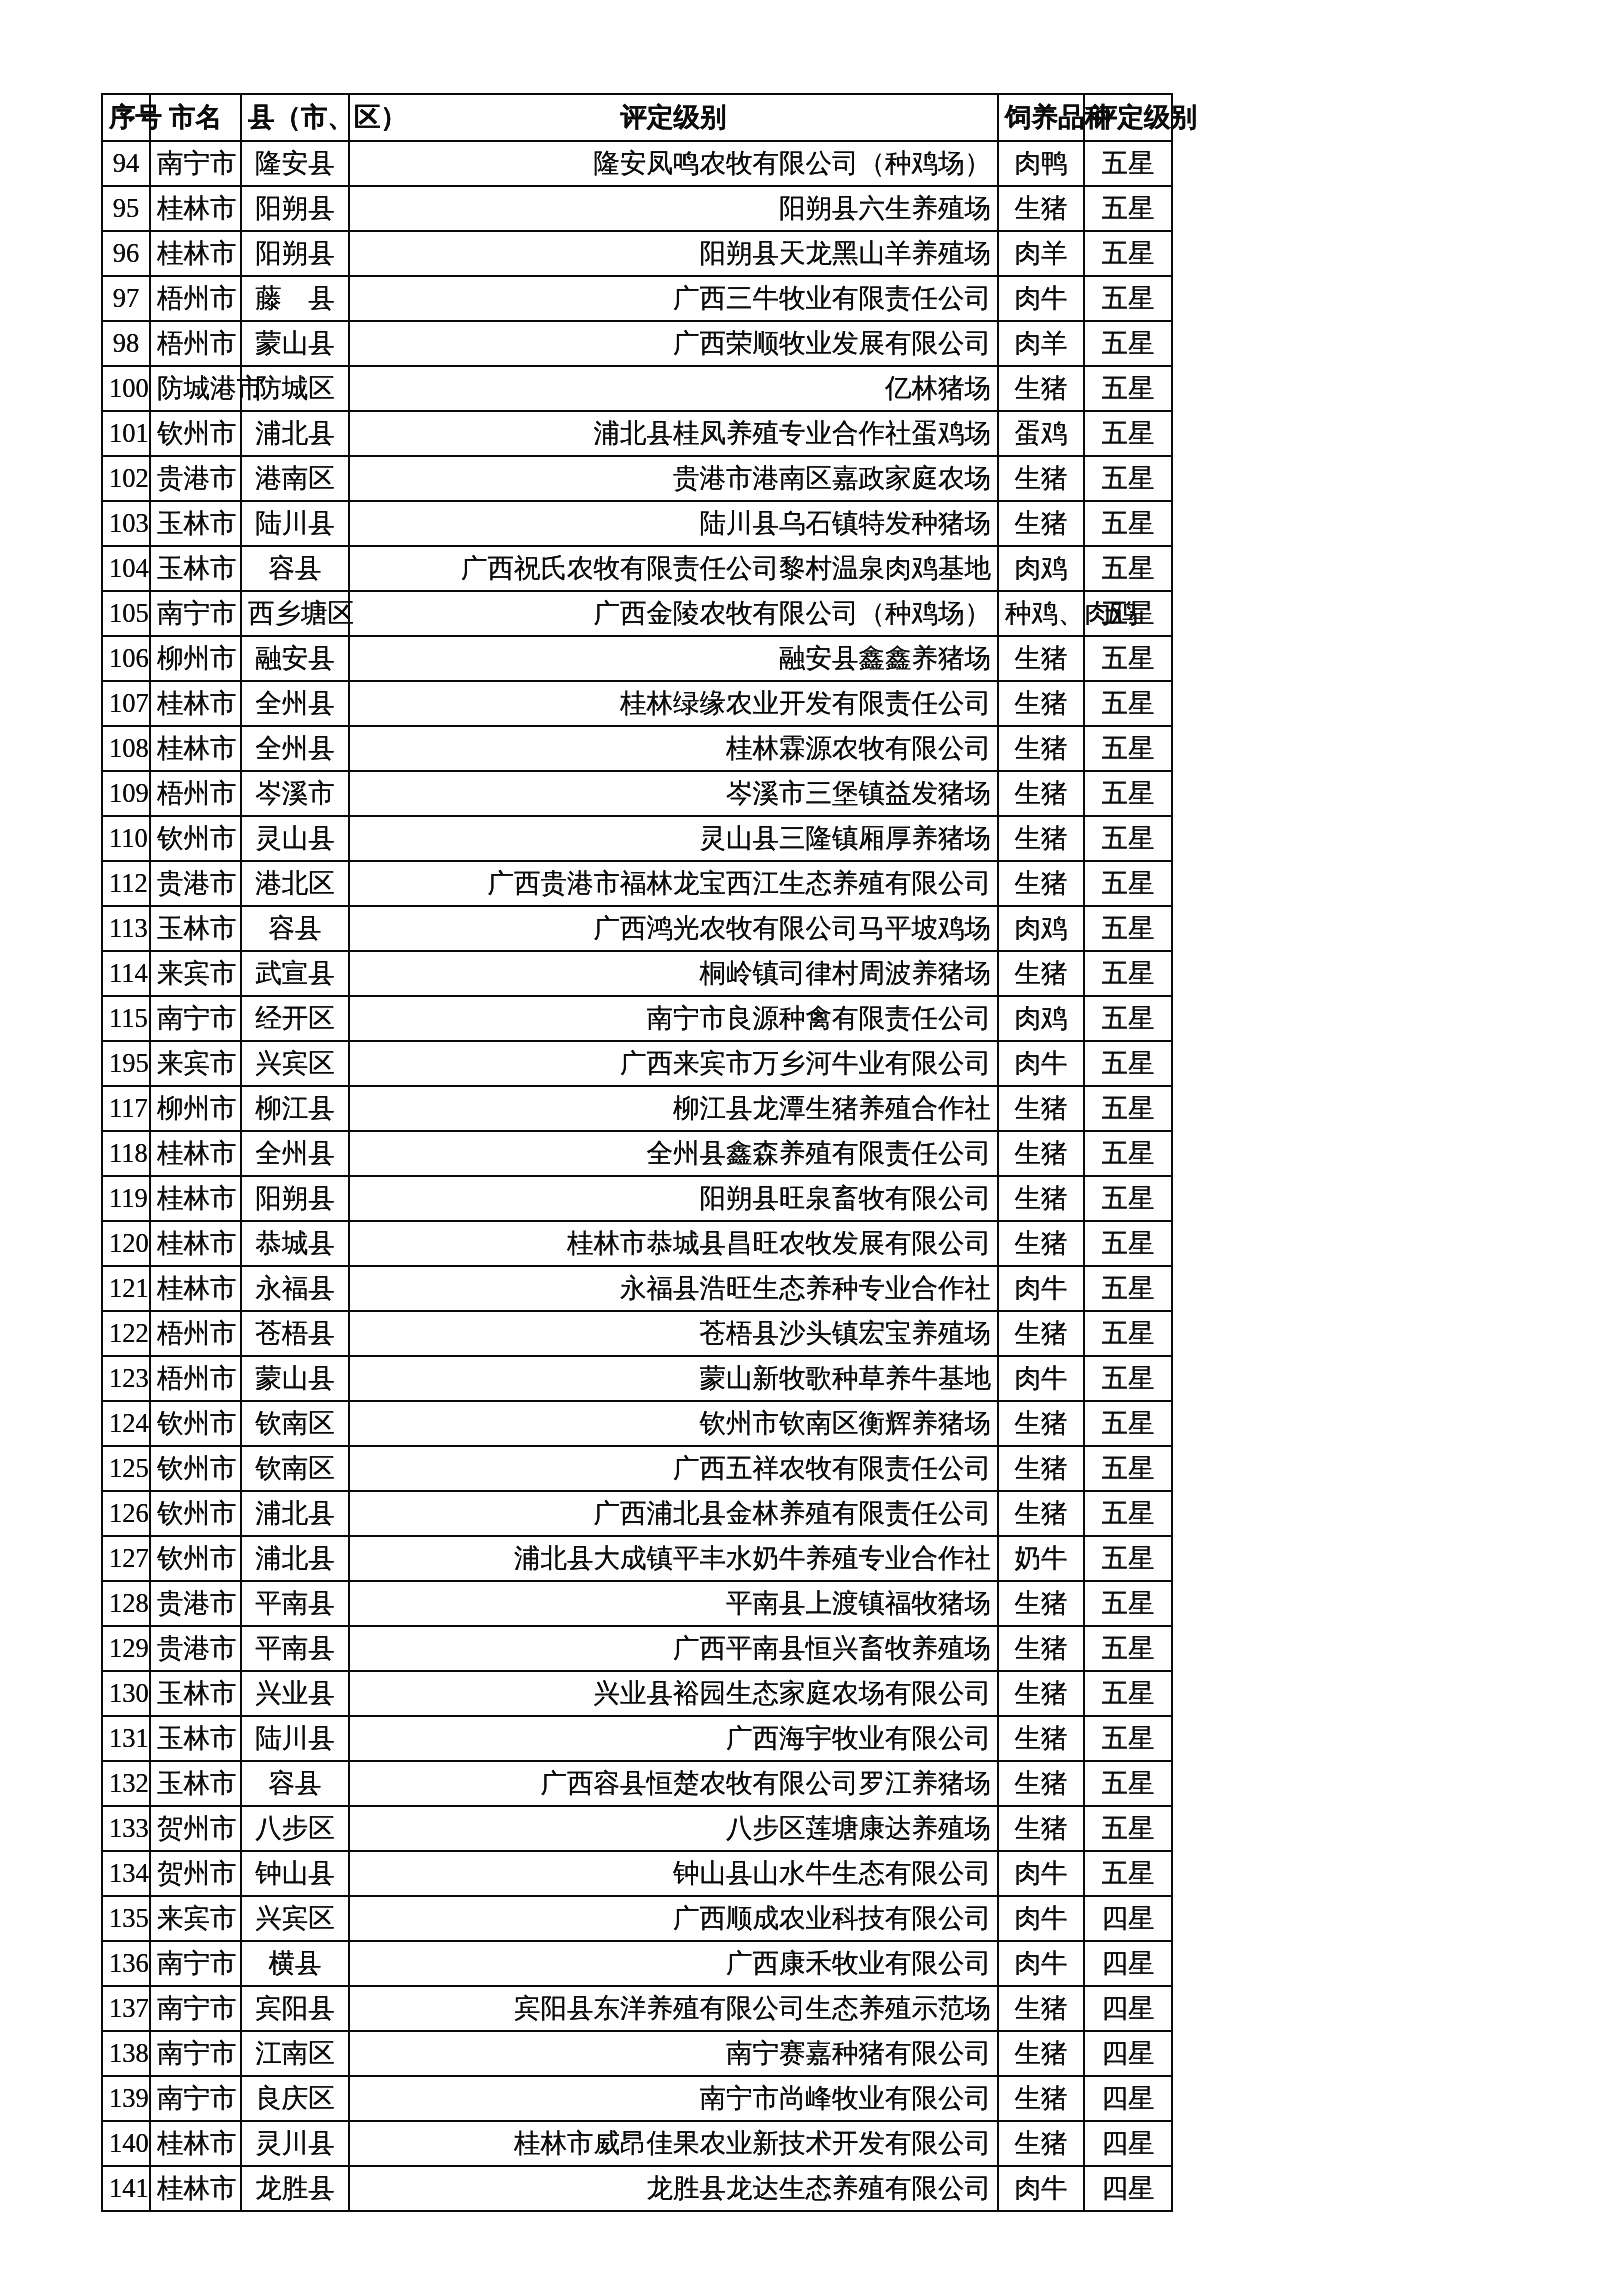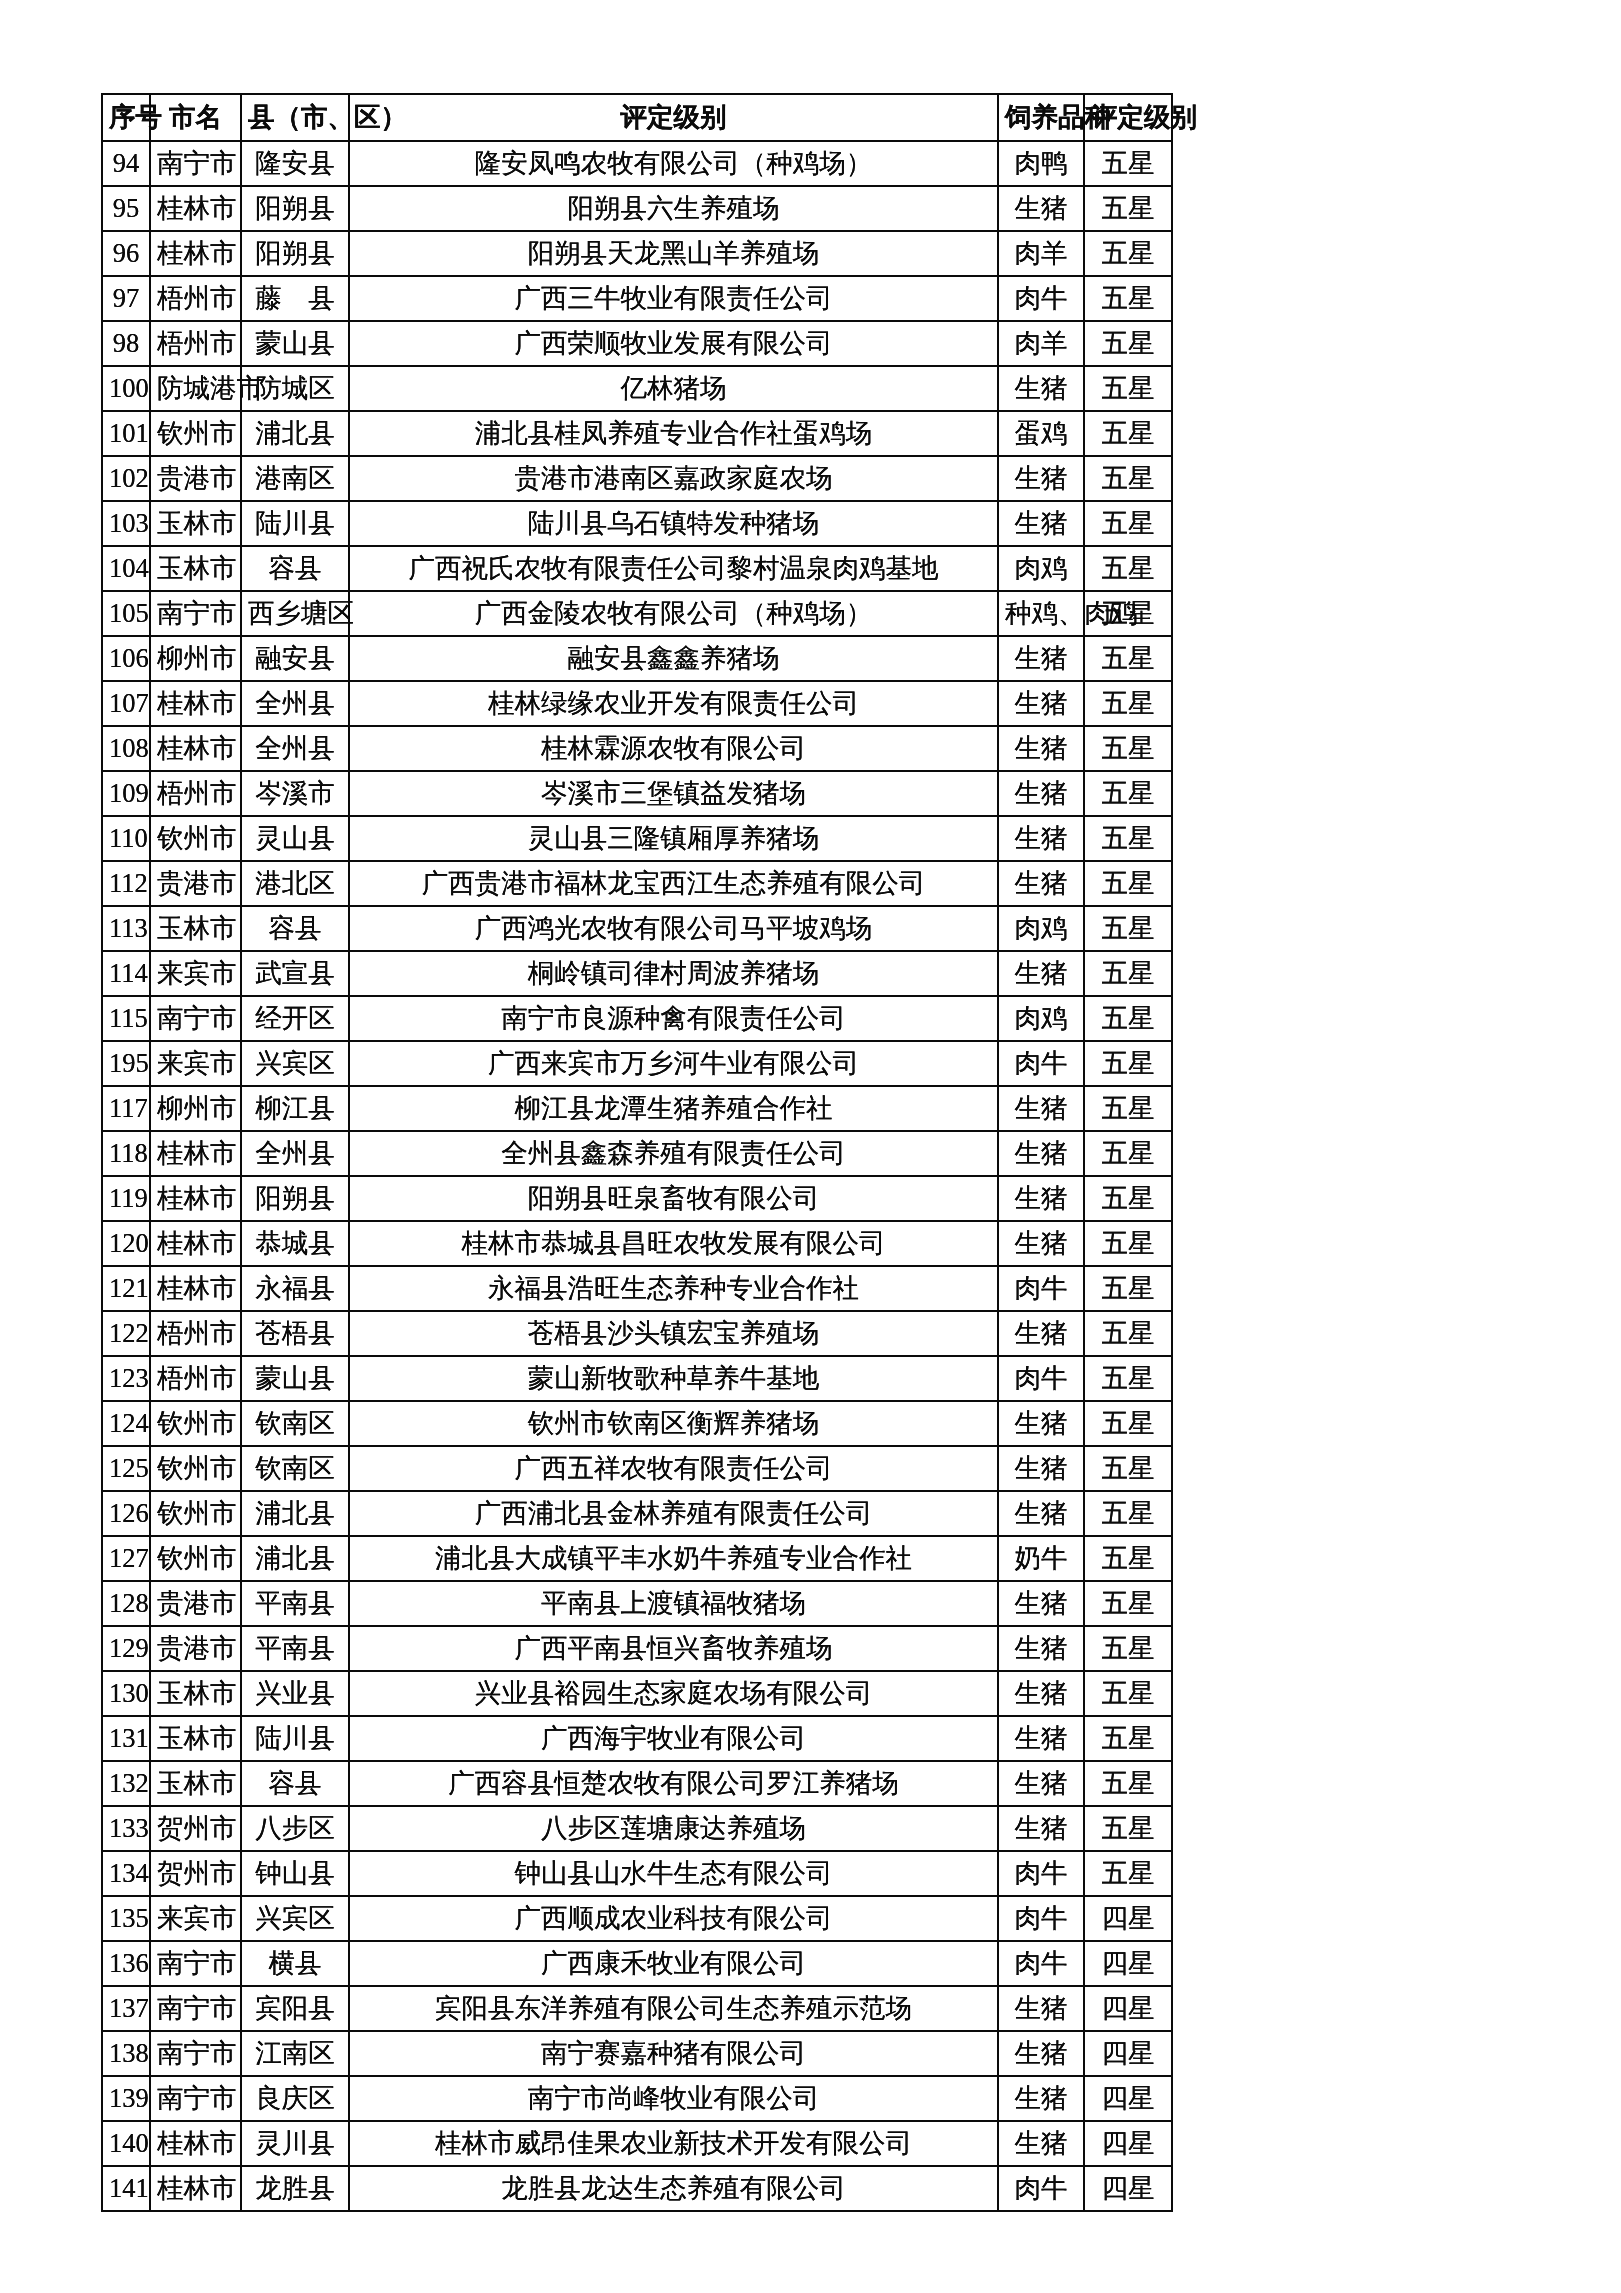--- a/index.html
+++ b/index.html
@@ -43,21 +43,21 @@
   table.doc-table thead th {
     height: 45px;
     font-weight: bold;
     text-align: center;
     border-bottom-width: 2.9px;
     border-top-width: 2.9px;
   }
   td.c-no     { text-align: center; }
   td.c-city   { text-align: right; }
   td.c-county { text-align: center; margin-left: 44px; }
-  td.c-farm   { text-align: center; }
+  td.c-farm   { text-align: right; }
   td.c-breed  { text-align: center; margin-top: 38px; }
   td.c-rating { text-align: center; }
   
   table.doc-table th, table.doc-table td {
     text-shadow: 0 0 0.6px #000;
   }
 </style>
 </head>
 <body>
 

